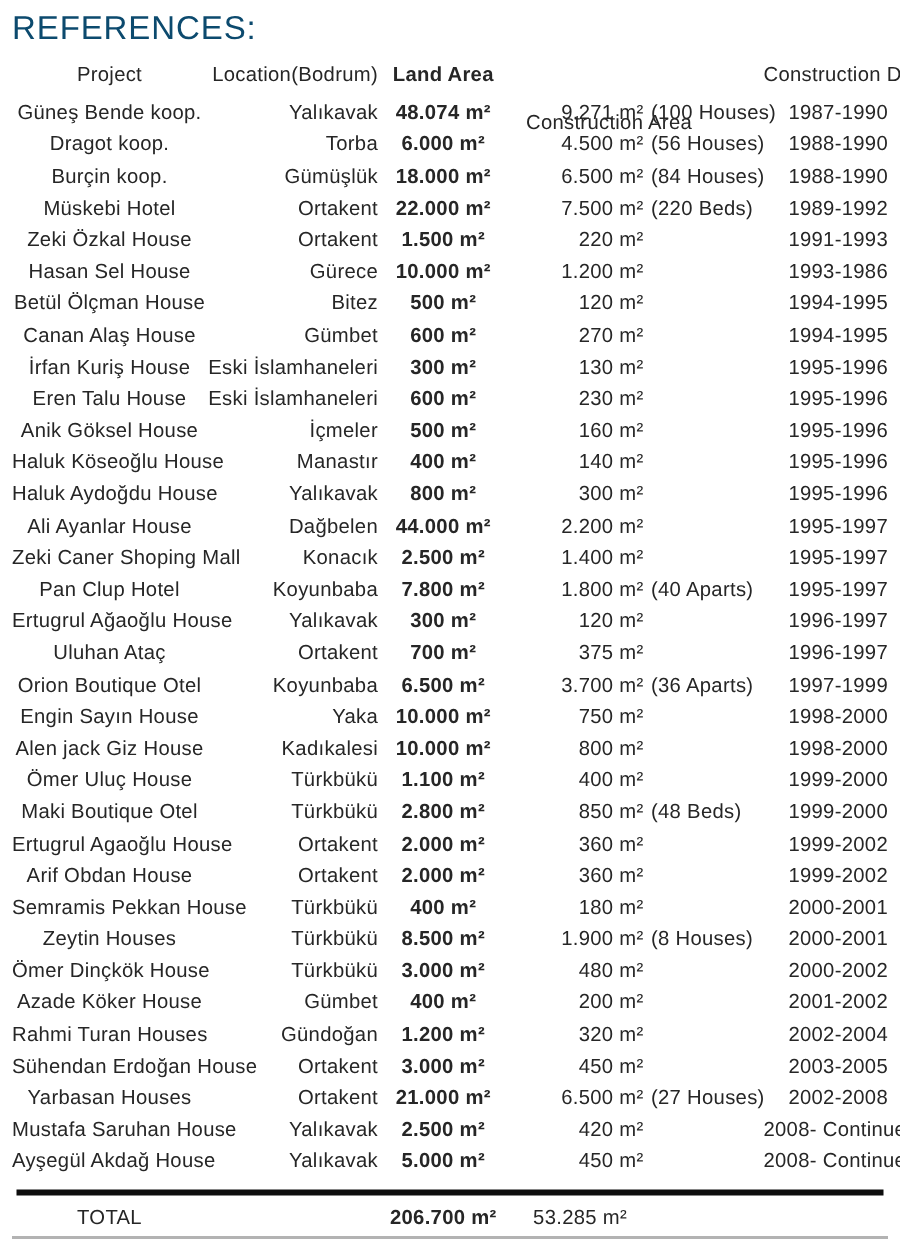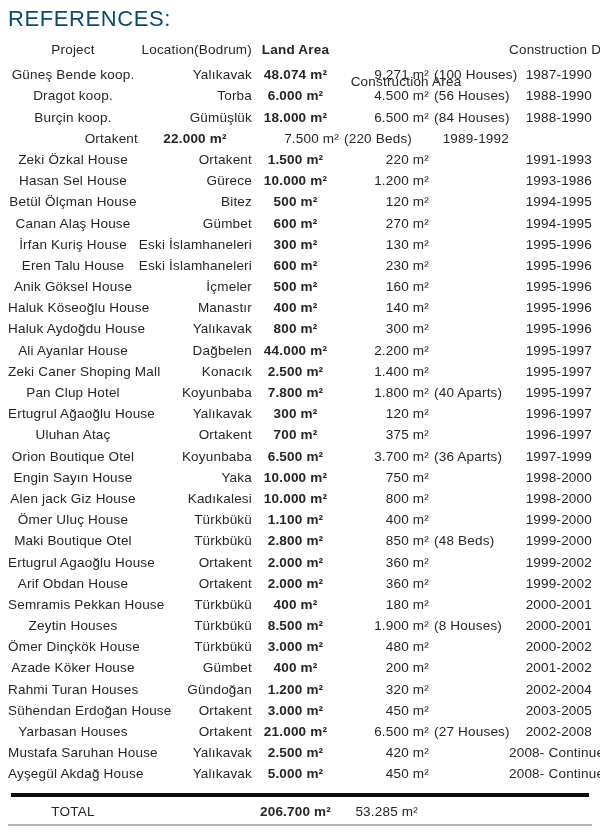--- a/index.html
+++ b/index.html
@@ -94,20 +94,21 @@
     </div>
       <div class="grid-row">
       <div class="c c-project">Burçin koop.</div>
       <div class="c c-loc">Gümüşlük</div>
       <div class="c c-land">18.000 m²</div>
       <div class="c c-consval">6.500 m²</div>
       <div class="c c-note">(84 Houses)</div>
       <div class="c c-date">1988-1990</div>
     </div>
       <div class="grid-row">
+      <div class="c c-project">Müskebi Hotel</div>
       <div class="c c-loc">Ortakent</div>
       <div class="c c-land">22.000 m²</div>
       <div class="c c-consval">7.500 m²</div>
       <div class="c c-note">(220 Beds)</div>
       <div class="c c-date">1989-1992</div>
     </div>
       <div class="grid-row">
       <div class="c c-project">Zeki Özkal House</div>
       <div class="c c-loc">Ortakent</div>
       <div class="c c-land">1.500 m²</div>

